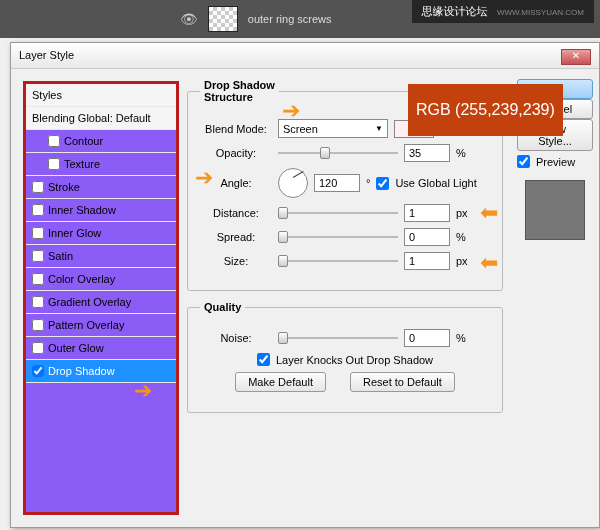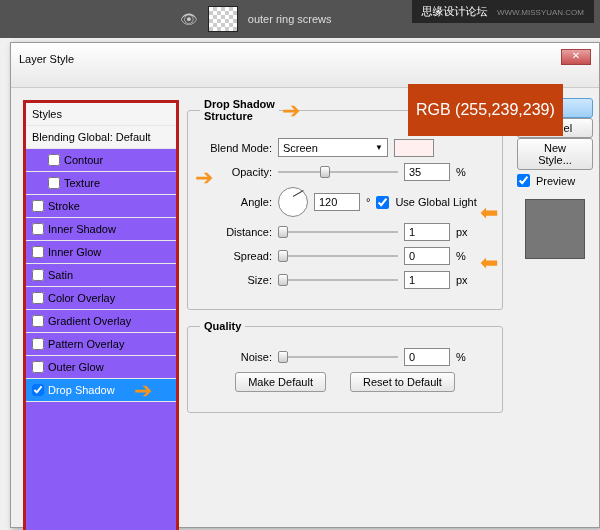--- a/index.html
+++ b/index.html
@@ -5,35 +5,35 @@
 *{box-sizing:border-box;margin:0;padding:0;font-family:Tahoma,Arial,sans-serif;font-size:11px}
 body{background:#f0f0f0;width:600px;height:530px;overflow:hidden;position:relative}
 .top-bar{background:#535353;height:38px;display:flex;align-items:center;padding-left:180px;gap:10px}
 .eye-icon{color:#ccc;font-size:14px}
 .thumb{width:30px;height:26px;background:repeating-conic-gradient(#ccc 0 25%,#fff 0 50%) 0 0/8px 8px;border:1px solid #222}
 .layer-name{color:#ddd;font-size:11px}
 .fx-text{color:#bbb;font-size:10px;font-style:italic;margin-left:auto;margin-right:50px}
 .watermark{position:absolute;top:0;right:6px;background:#262626;color:#fff;padding:4px 10px;font-size:12px;z-index:10}
 .watermark .sub{color:#888;font-size:8px;margin-left:6px}
 .dialog{position:absolute;left:10px;top:42px;width:590px;height:486px;background:#f0f0f0;border:1px solid #999;box-shadow:2px 2px 6px rgba(0,0,0,.3)}
-.titlebar{background:linear-gradient(#fff,#e8e8e8);height:26px;border-bottom:1px solid #ccc;padding:22px 8px;font-size:12px;display:flex;align-items:flex-end}
+.titlebar{background:linear-gradient(#fff,#e8e8e8);height:26px;border-bottom:1px solid #ccc;padding:6px 8px;font-size:12px;display:flex;align-items:flex-start}
 .close-btn{margin-left:auto;width:30px;height:16px;background:linear-gradient(#e9a0a0,#c75050);border:1px solid #a04040;color:#fff;text-align:center;line-height:12px;font-size:10px}
 .content{display:flex;height:calc(100% - 26px)}
 .sidebar{width:156px;border:3px solid #b91c1c;margin:12px 0 12px 12px;background:#8b5cf6}
 .sidebar-item{padding:5px 6px;border-bottom:1px solid #e8e8e8;display:flex;align-items:center;gap:4px;cursor:pointer}
 .sidebar-item.header{background:#f5f5f5;font-weight:400}
 .sidebar-item.indent{padding-left:22px}
 .sidebar-item.selected{background:#1e90ff;color:#fff}
 .sidebar-item input[type=checkbox]{width:12px;height:12px}
 .main{flex:1;padding:10px 8px;position:relative}
 fieldset{border:1px solid #bbb;border-radius:3px;padding:10px 12px 14px;margin-bottom:10px}
 legend{padding:0 4px;font-size:11px}
 .label-strong{font-weight:bold}
 .row{display:flex;align-items:center;margin:6px 0;gap:6px}
-.row-label{width:72px;text-align:right}
+.row-label{width:72px;text-align:center}
 .dropdown{border:1px solid #888;background:#fff;height:19px;width:110px;padding:2px 4px;display:flex;align-items:center;justify-content:space-between}
 .dropdown::after{content:"▼";font-size:8px}
 .swatch{width:40px;height:18px;border:1px solid #888;background:#ffefef}
 .slider{position:relative;width:120px;height:16px}
 .slider-track{position:absolute;top:7px;width:100%;height:2px;background:#bbb}
 .slider-thumb{position:absolute;top:2px;width:10px;height:12px;background:linear-gradient(#fff,#ccc);border:1px solid #888;border-radius:2px}
 .numbox{width:46px;height:18px;border:1px solid #888;background:#fff;text-align:left;padding:2px 4px}
 .unit{width:18px}
 .angle-dial{width:30px;height:30px;border:1px solid #888;border-radius:50%;background:#fff;position:relative}
 .angle-dial::after{content:"";position:absolute;width:12px;height:1px;background:#444;top:8px;left:14px;transform-origin:left;transform:rotate(-30deg)}
@@ -182,20 +182,24 @@
         <legend class="label-strong">Quality</legend>
         <div class="row">
           <span class="row-label">Noise:</span>
           <div class="slider">
               <div class="slider-track"></div>
               <div class="slider-thumb" style="left:0"></div>
             </div>
           <div class="numbox">0</div>
           <span class="unit">%</span>
         </div>
+        <div class="row" style="justify-content:center">
+          <input type="checkbox" checked="" style="">
+          <span>Layer Knocks Out Drop Shadow</span>
+        </div>
         <div class="row" style="justify-content:center;gap:24px">
           <button class="btn">Make Default</button>
           <button class="btn">Reset to Default</button>
         </div>
       </fieldset>
     </div>
 
     <div class="right-panel">
       <button class="btn ok">OK</button>
       <button class="btn">Cancel</button>

